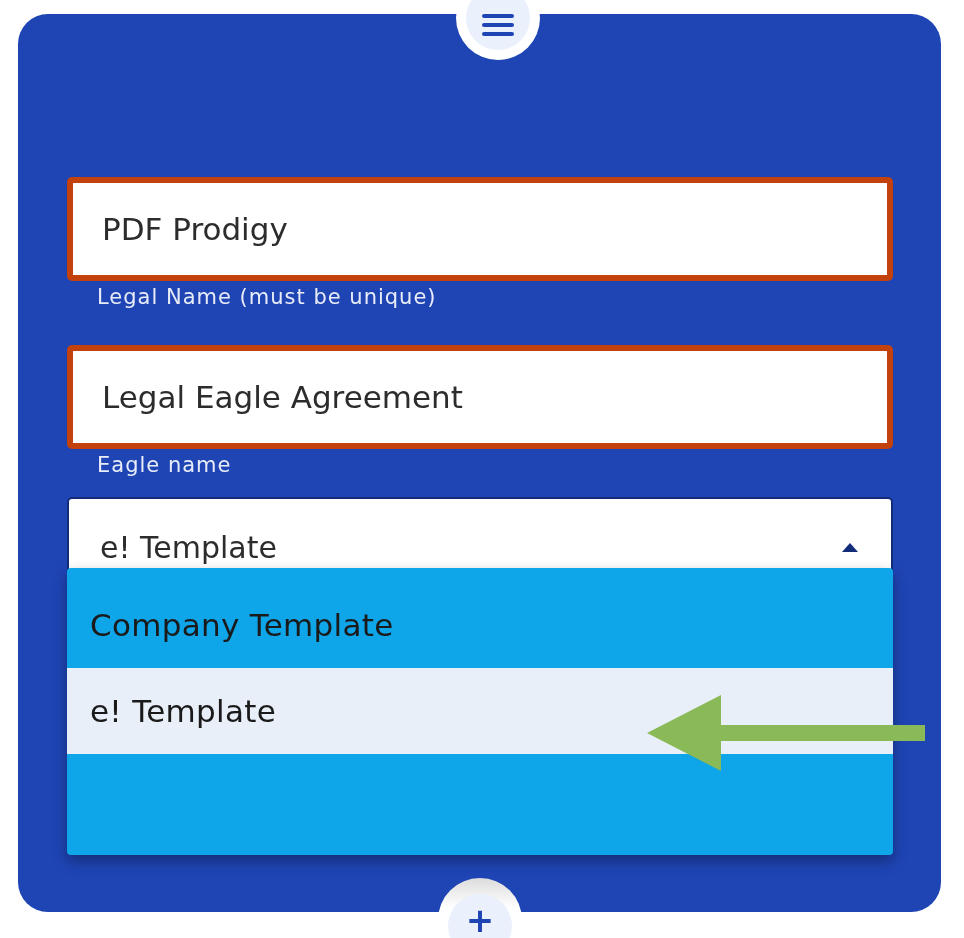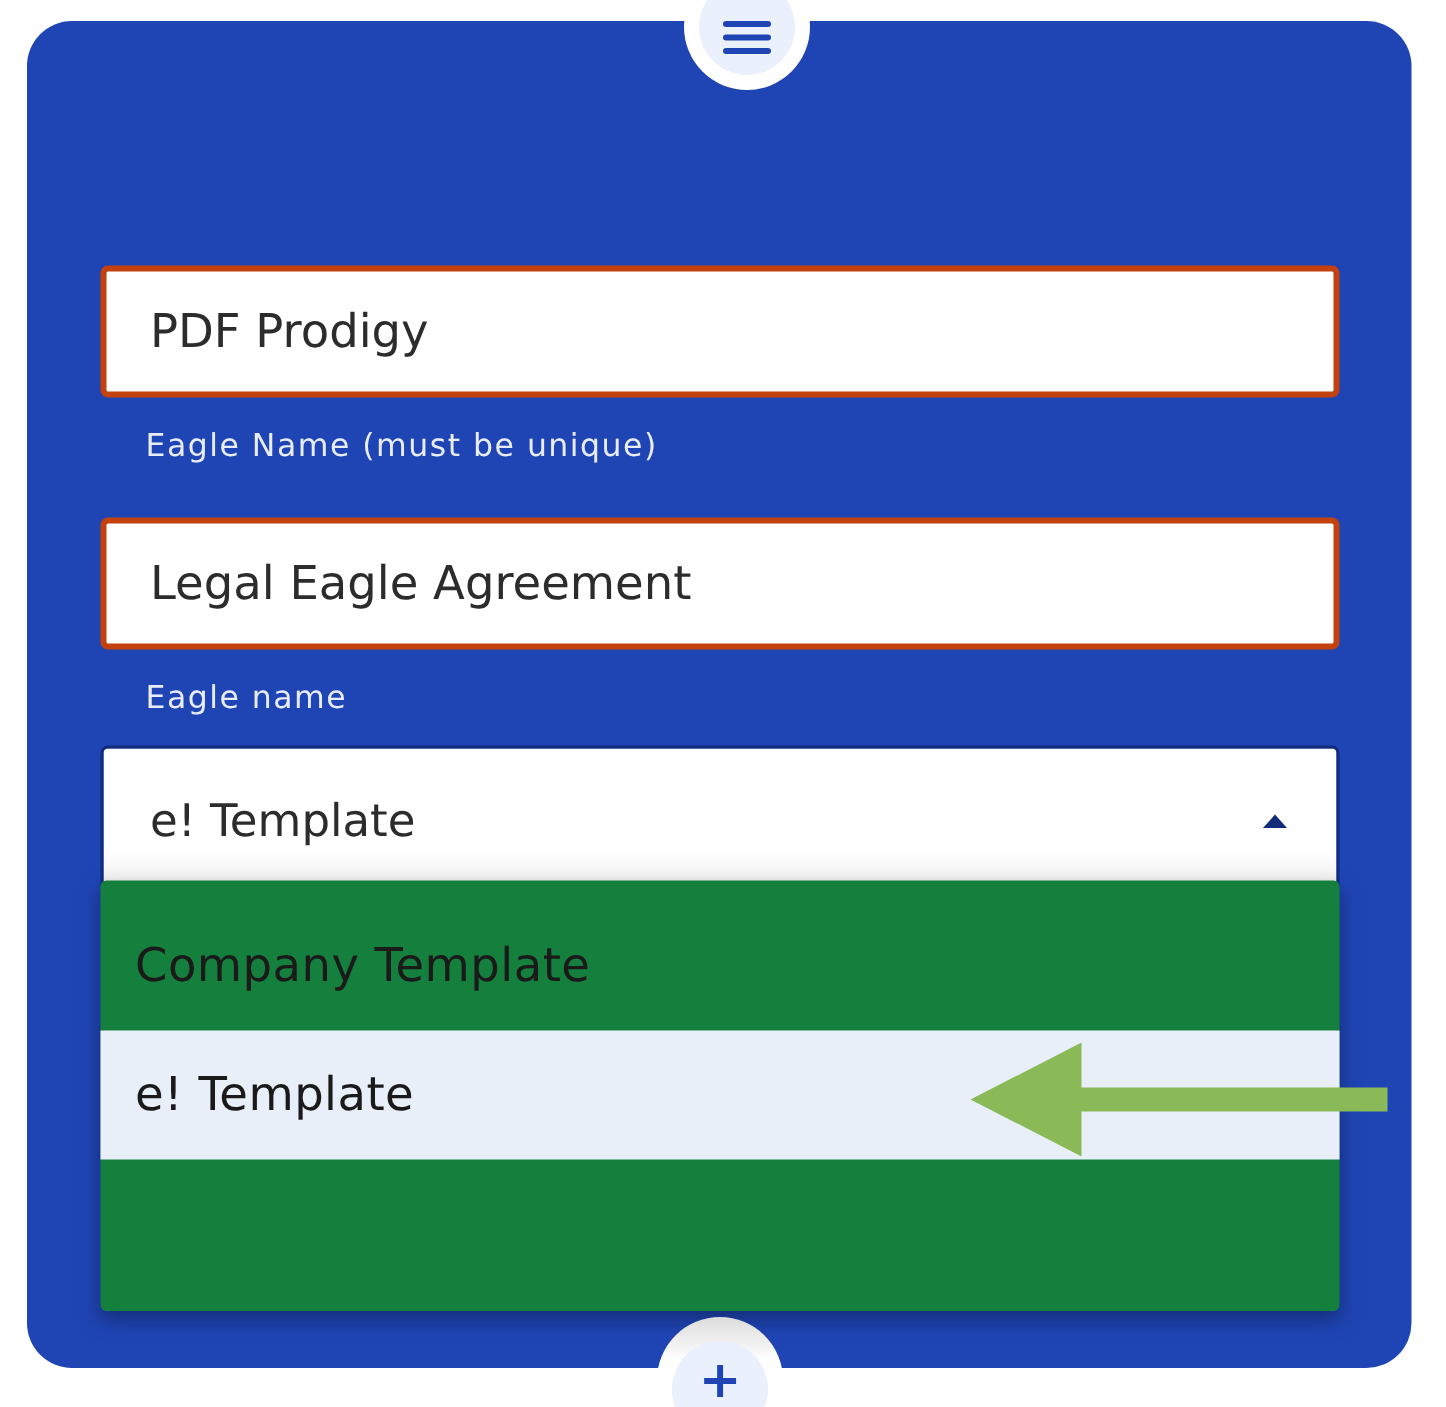--- a/index.html
+++ b/index.html
@@ -21,22 +21,22 @@
     }
     .hamburger { width: 32px; height: 22px; display: flex; flex-direction: column; justify-content: space-between; }
     .hamburger span { display: block; height: 4px; border-radius: 2px; background: #1f45b5; }
 
     .title {
       position: absolute; left: 0; right: 0; top: 76px; text-align: center;
       color: #ffffff; font-size: 37px; font-weight: 400; letter-spacing: 0.5px;
     }
 
     .field {
-      position: absolute; left: 67px; width: 826px; height: 88px;
-      background: #ffffff; border: 4px solid #c2410c; border-radius: 5px;
+      position: absolute; left: 67px; width: 826px; height: 104px;
+      background: #ffffff; border: 6px solid #c2410c; border-radius: 5px;
       display: flex; align-items: center; padding-left: 29px;
       font-size: 31px; color: #2c2c2c;
     }
     .field-1 { top: 177px; }
     .field-2 { top: 345px; }
     .helper {
       position: absolute; left: 97px; color: #e8ecf8; font-size: 21px; letter-spacing: 1px;
     }
     .helper-1 { top: 285px; }
     .helper-2 { top: 453px; }
@@ -48,22 +48,22 @@
       display: flex; align-items: center; padding-left: 31px;
       font-size: 30px; color: #2c2c2c;
     }
     .select .caret {
       position: absolute; right: 33px; top: 44px; width: 0; height: 0;
       border-left: 8px solid transparent; border-right: 8px solid transparent;
       border-bottom: 9px solid #122c7a;
     }
 
     .menu {
-      position: absolute; left: 67px; top: 587px; width: 826px; height: 287px;
-      background: #15803d; border-radius: 4px;
+      position: absolute; left: 67px; top: 568px; width: 826px; height: 287px;
+      background: #0ea5e9; border-radius: 4px;
       box-shadow: 0 6px 14px rgba(0,0,0,0.35);
       padding-top: 14px;
     }
     .menu-item {
       height: 86px; display: flex; align-items: center; padding-left: 23px;
       font-size: 31px; color: #1a1a1a; letter-spacing: 0.3px;
     }
     .menu-item.active { background: #e9eff9; }
 
     .arrow { position: absolute; left: 647px; top: 695px; width: 280px; height: 76px; }
@@ -89,21 +89,21 @@
         <span></span>
           <span></span>
           <span></span>
       </div>
     </div>
   </div>
 
 </div>
 
 <div class="field field-1">PDF Prodigy</div>
-<div class="helper helper-1">Eagle Name (must be unique)</div>
+<div class="helper helper-1">Legal Name (must be unique)</div>
 
 <div class="field field-2">Legal Eagle Agreement</div>
 <div class="helper helper-2">Eagle name</div>
 
 <div class="select">
   <span>e! Template</span>
   <span class="caret"></span>
 </div>
 
 <div class="menu">

